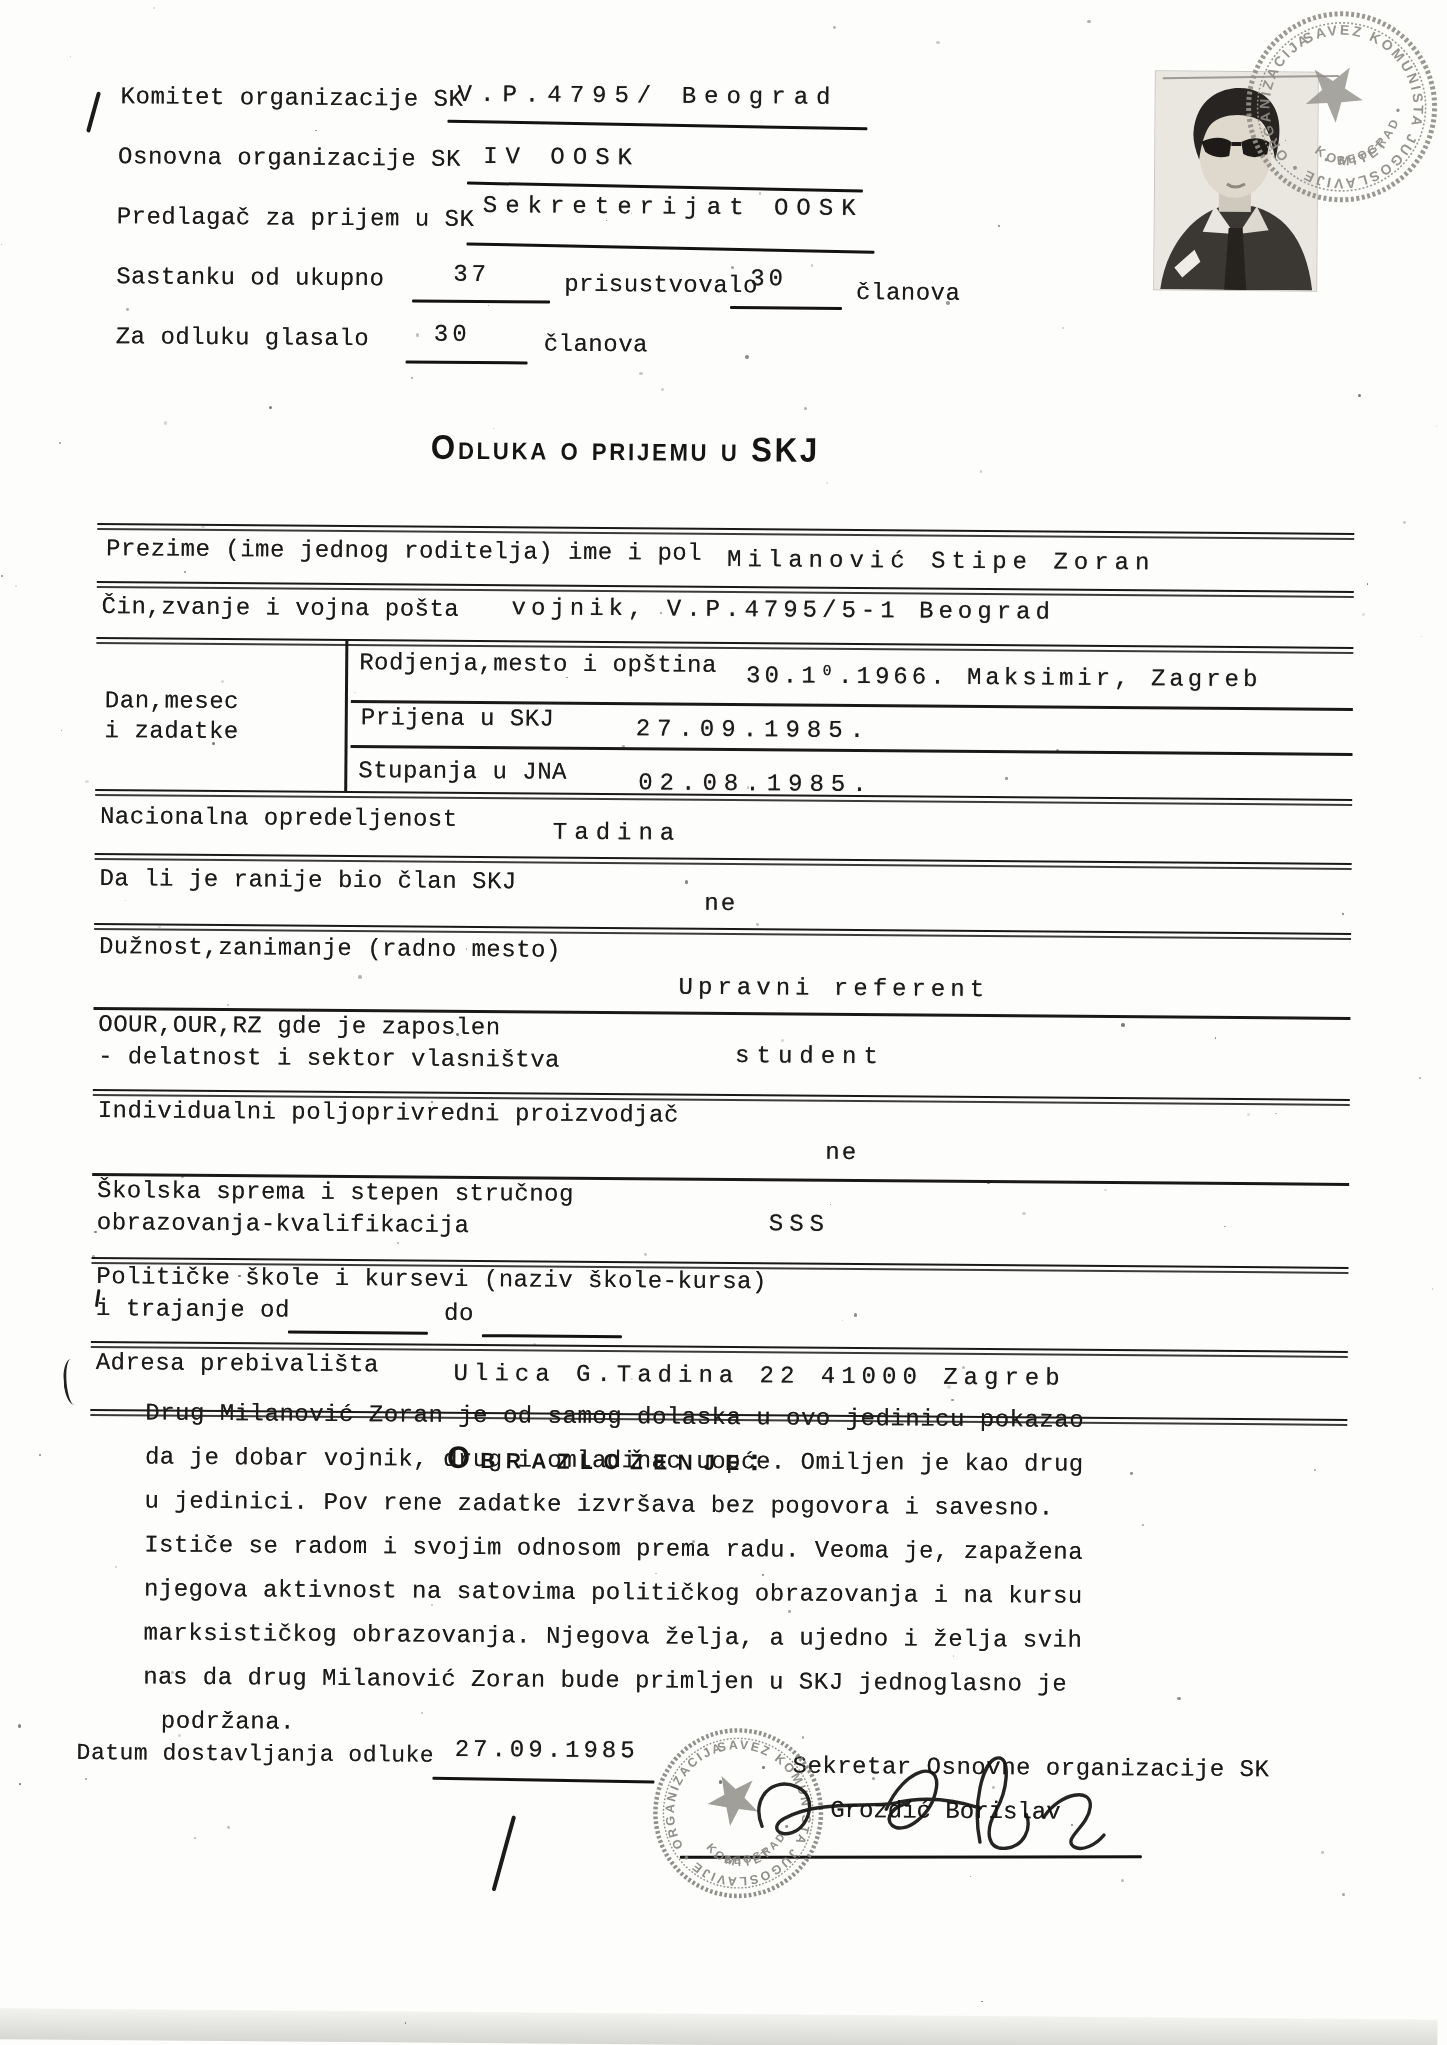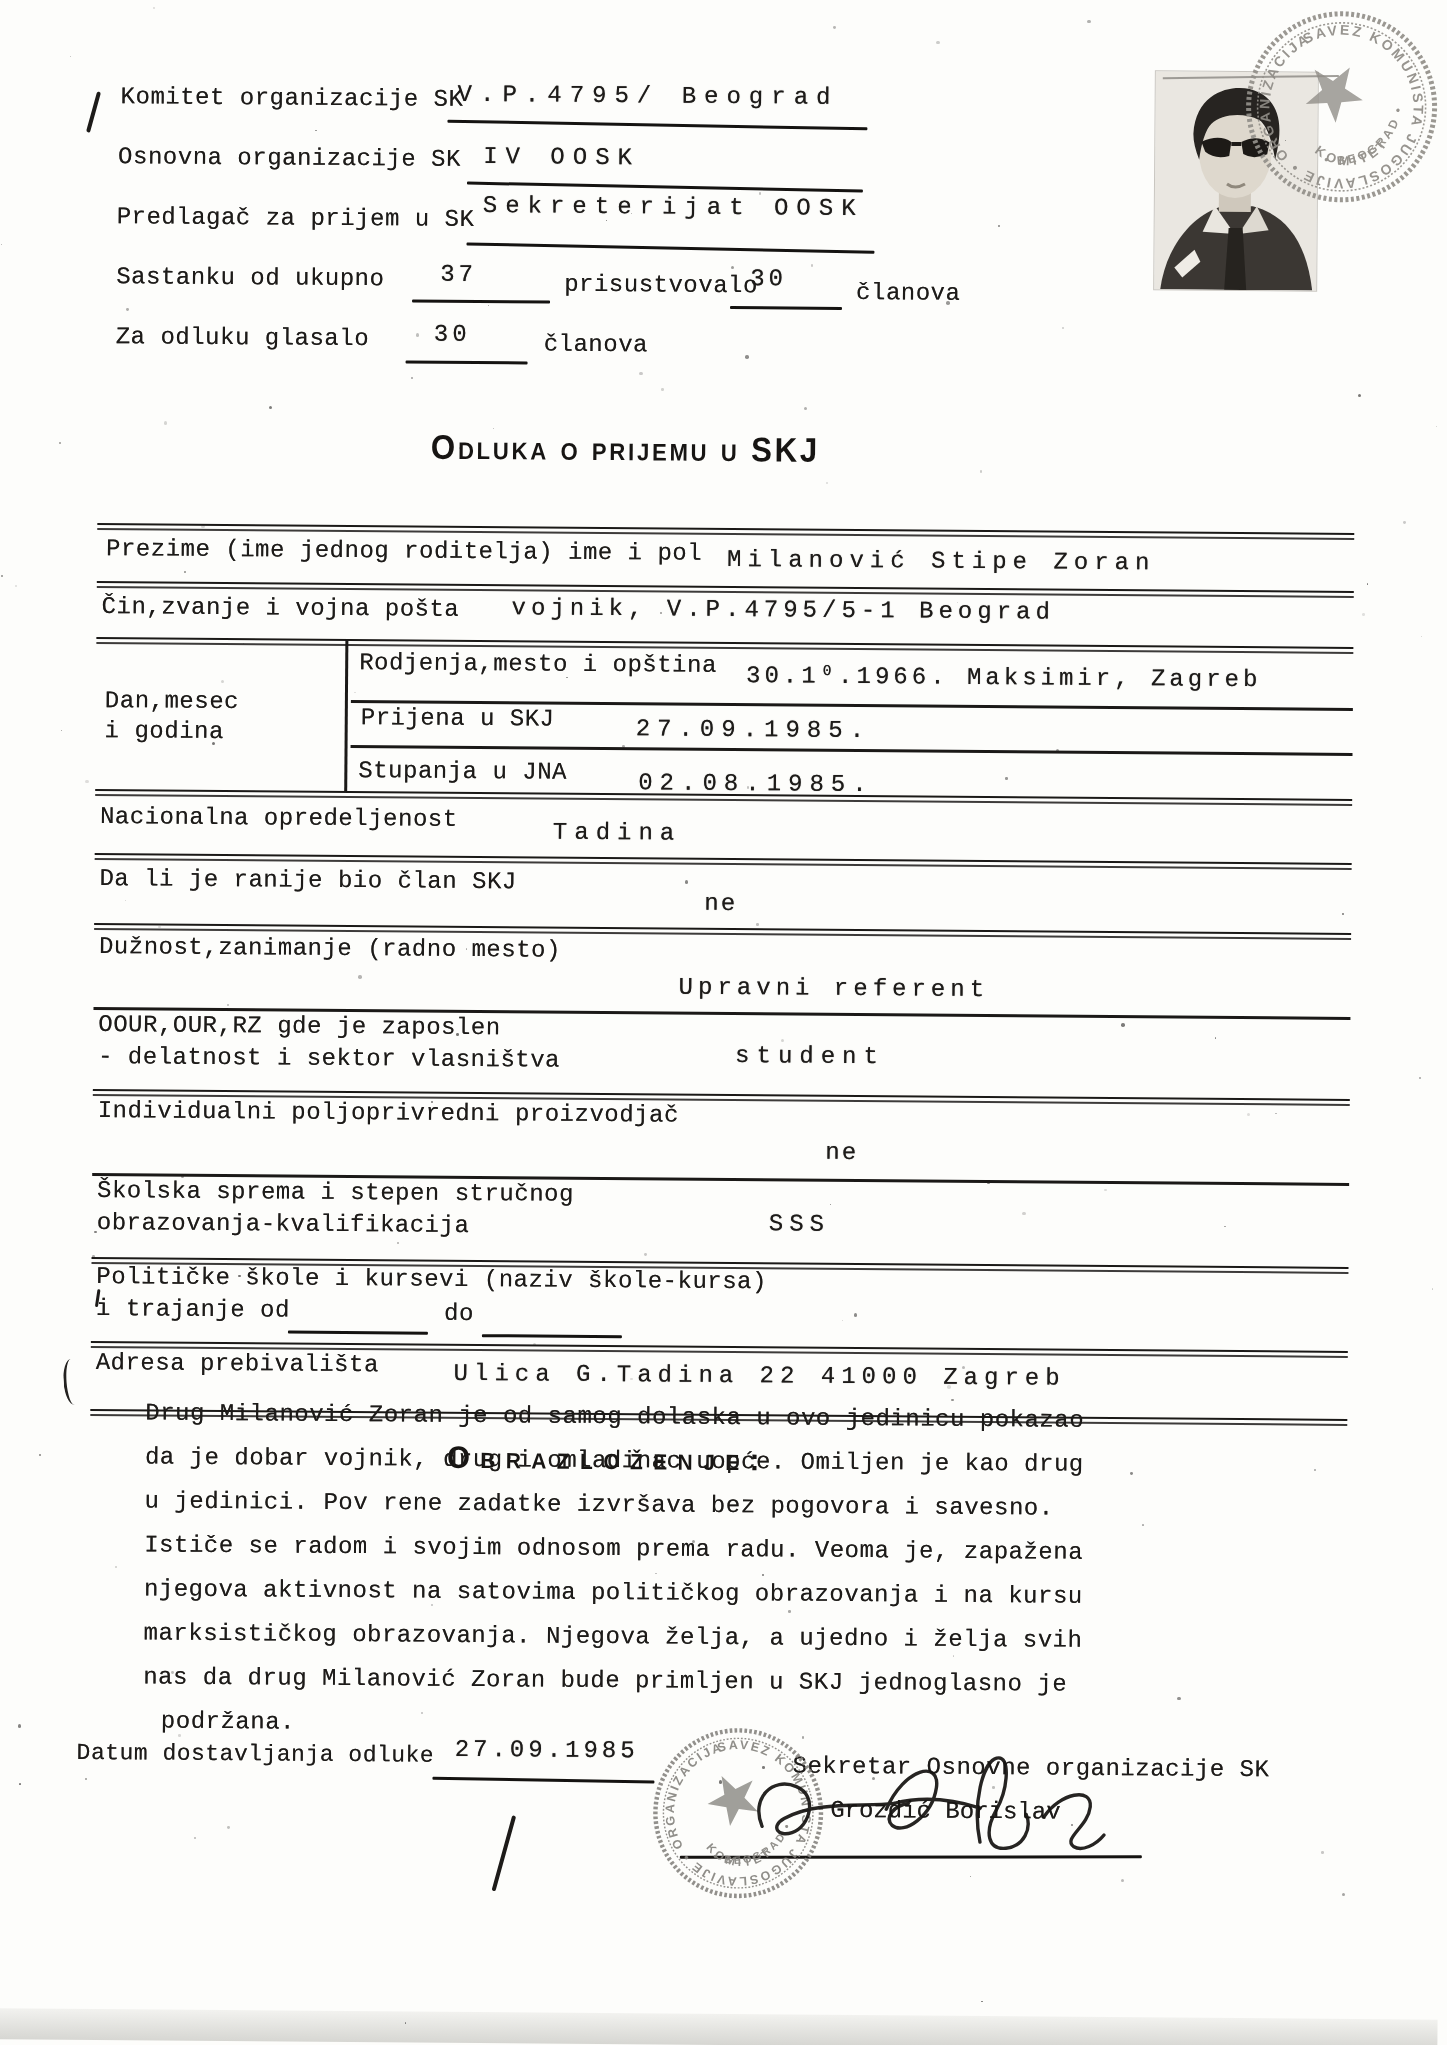--- a/index.html
+++ b/index.html
@@ -52,21 +52,21 @@
 
   <span class="line t" style="left:113px;top:148px" data-bind="doc.header.line2.label">Osnovna organizacije SK</span>
   <span class="line val" style="left:478px;top:145px" data-bind="doc.header.line2.value">IV OOSK</span>
   <div class="u" style="left:462px;top:186px;width:396px;transform:rotate(0.7deg)"></div>
 
   <span class="line t" style="left:112px;top:208px" data-bind="doc.header.line3.label">Predlagač za prijem u SK</span>
   <span class="line val" style="left:478px;top:194px" data-bind="doc.header.line3.value">Sekreterijat OOSK</span>
   <div class="u" style="left:462px;top:247px;width:408px;transform:rotate(0.7deg)"></div>
 
   <span class="line t" style="left:112px;top:268px" data-bind="doc.header.line4.label_a">Sastanku od ukupno</span>
-  <span class="line val sp4" style="left:436px;top:263px" data-bind="doc.header.line4.value_a">37</span>
+  <span class="line val sp4" style="left:449px;top:263px" data-bind="doc.header.line4.value_a">37</span>
   <div class="u" style="left:408px;top:302px;width:138px"></div>
   <span class="line t" style="left:560px;top:272px" data-bind="doc.header.line4.label_b">prisustvovalo</span>
   <span class="line val sp4" style="left:746px;top:265px" data-bind="doc.header.line4.value_b">30</span>
   <div class="u" style="left:726px;top:306px;width:112px"></div>
   <span class="line t" style="left:852px;top:278px" data-bind="doc.header.line4.label_c">članova</span>
 
   <span class="line t" style="left:112px;top:328px" data-bind="doc.header.line5.label_a">Za odluku glasalo</span>
   <span class="line val sp4" style="left:430px;top:323px" data-bind="doc.header.line5.value_a">30</span>
   <div class="u" style="left:402px;top:363px;width:122px"></div>
   <span class="line t" style="left:540px;top:332px" data-bind="doc.header.line5.label_b">članova</span>
@@ -77,21 +77,21 @@
   <span class="line t" style="left:104px;top:540px" data-bind="doc.form.prezime.label">Prezime (ime jednog roditelja) ime i pol</span>
   <span class="line val sp6" style="left:725px;top:546px" data-bind="doc.form.prezime.value">Milanović Stipe Zoran</span>
   <div class="rule dbl" style="left:95px;top:586px;width:1257px"></div>
 
   <span class="line t" style="left:100px;top:598px" data-bind="doc.form.cin.label">Čin,zvanje i vojna pošta</span>
   <span class="line val sp5" style="left:510px;top:596px" data-bind="doc.form.cin.value">vojnik, V.P.4795/5-1 Beograd</span>
   <div class="rule dbl" style="left:95px;top:642px;width:1257px"></div>
 
   <div class="vline" style="left:344px;top:642px;height:152px"></div>
   <span class="line t" style="left:104px;top:692px" data-bind="doc.form.dan_mesec.label_line1">Dan,mesec</span>
-  <span class="line t" style="left:104px;top:722px" data-bind="doc.form.dan_mesec.label_line2">i godina</span>
+  <span class="line t" style="left:104px;top:722px" data-bind="doc.form.dan_mesec.label_line2">i zadatke</span>
 
   <span class="line t" style="left:358px;top:652px" data-bind="doc.form.dan_mesec.rodjenja.label">Rodjenja,mesto i opština</span>
   <span class="line val sp4" style="left:745px;top:660px" data-bind="doc.form.dan_mesec.rodjenja.value">30.1⁰.1966. Maksimir, Zagreb</span>
   <div class="rule" style="left:350px;top:703px;width:1002px"></div>
 
   <span class="line t" style="left:360px;top:707px" data-bind="doc.form.dan_mesec.prijena.label">Prijena u SKJ</span>
   <span class="line val sp7" style="left:635px;top:716px" data-bind="doc.form.dan_mesec.prijena.value">27.09.1985.</span>
   <div class="rule" style="left:350px;top:748px;width:1002px"></div>
 
   <span class="line t" style="left:358px;top:760px" data-bind="doc.form.dan_mesec.stupanja.label">Stupanja u JNA</span>

